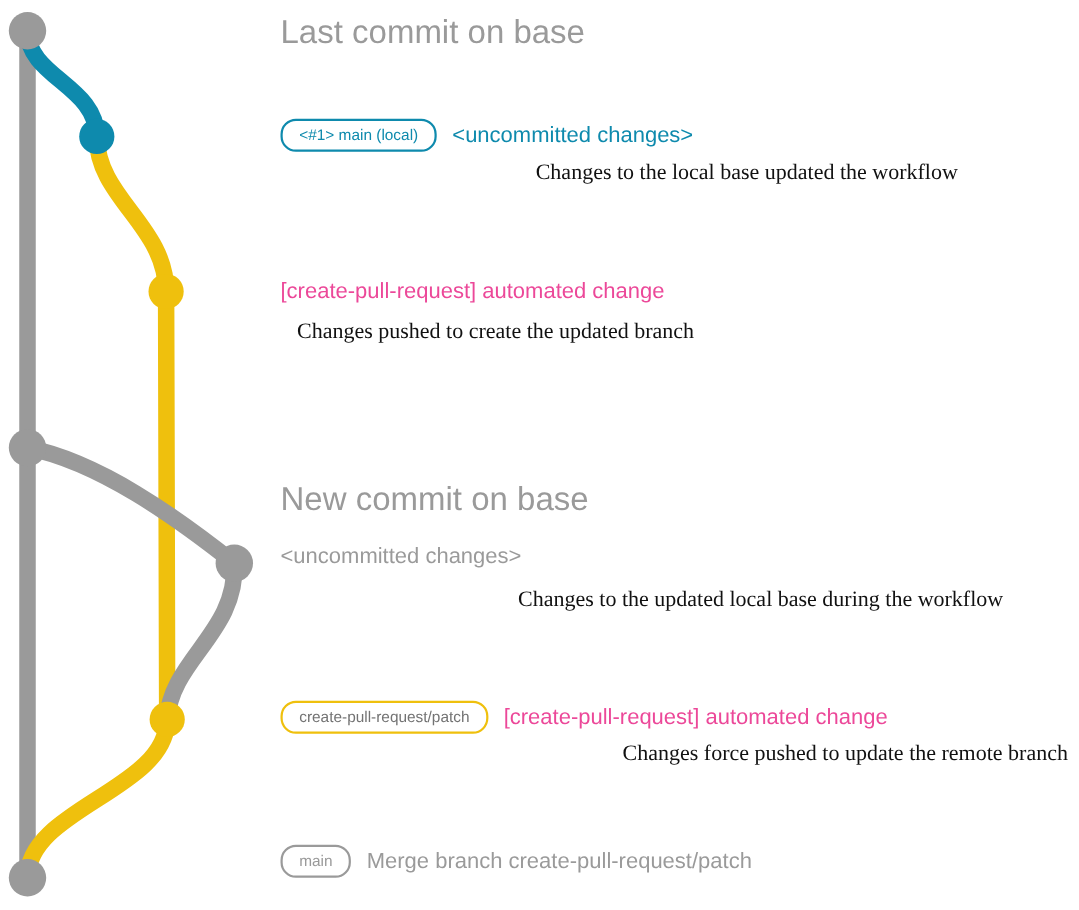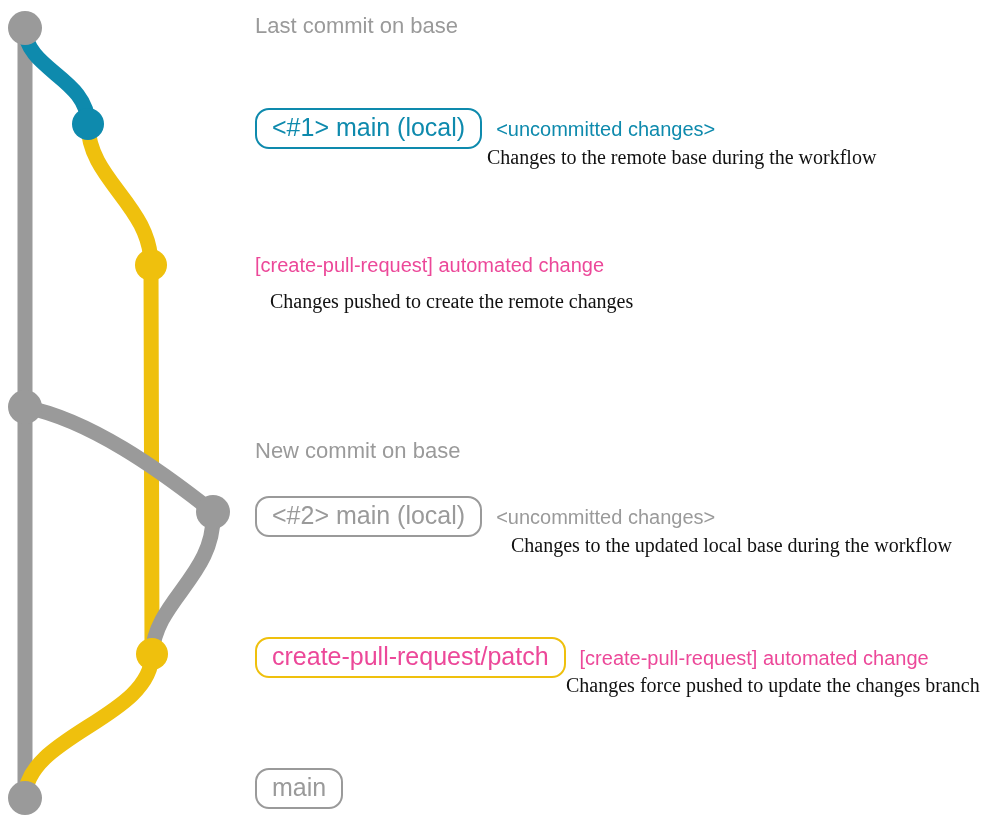--- a/index.html
+++ b/index.html
@@ -35,29 +35,29 @@
     display: flex;
     align-items: center;
     gap: 14px;
   }
 
   .badge {
     display: inline-block;
     border: 2px solid #9a9a9a;
     border-radius: 14px;
     padding: 5px 15px 7px 15px;
-    font-size: 25px;
+    font-size: 14px;
     line-height: 1;
     color: #9a9a9a;
     background: #ffffff;
     font-family: "Liberation Sans", sans-serif;
   }
   .badge.blue  { border-color: #0e8aad; color: #0e8aad; }
   .badge.gray  { border-color: #9a9a9a; color: #9a9a9a; }
-  .badge.yellow{ border-color: #efc00d; color: #ec4899; }
+  .badge.yellow{ border-color: #efc00d; color: #737373; }
 
   .headline {
     font-size: 20px;
     line-height: 1;
     font-family: "Liberation Sans", sans-serif;
     color: #9a9a9a;
   }
   .headline.blue   { color: #0e8aad; }
   .headline.gray   { color: #9a9a9a; }
   .headline.yellow { color: #ec4899; }
@@ -67,21 +67,21 @@
     font-size: 20px;
     line-height: 1;
     color: #111111;
     position: absolute;
     white-space: nowrap;
   }
 
   .standalone {
     position: absolute;
     font-family: "Liberation Sans", sans-serif;
-    font-size: 22px;
+    font-size: 30px;
     line-height: 1;
     color: #9a9a9a;
     white-space: nowrap;
   }
 </style>
 </head>
 <body>
 
 <svg id="graph-canvas" viewBox="0 0 981 827" xmlns="http://www.w3.org/2000/svg">
 
@@ -109,42 +109,42 @@
 </svg>
 
 <div class="standalone" style="left:255px; top:15px;">Last commit on base</div>
 
 <div class="entry" style="left:255px; top:108px;">
   <div class="entry-head">
     <span class="badge blue">&lt;#1&gt; main (local)</span>
     <span class="headline blue">&lt;uncommitted changes&gt;</span>
   </div>
 </div>
-<div class="note" style="left:487px; top:147px;">Changes to the remote base during the workflow</div>
+<div class="note" style="left:487px; top:147px;">Changes to the local base updated the workflow</div>
 
 <div class="entry" style="left:255px; top:255px;">
   <span class="headline yellow">[create-pull-request] automated change</span>
 </div>
-<div class="note" style="left:270px; top:291px;">Changes pushed to create the remote changes</div>
+<div class="note" style="left:270px; top:291px;">Changes pushed to create the updated branch</div>
 
 <div class="standalone" style="left:255px; top:399px;margin-top:41px;">New commit on base</div>
 
 <div class="entry" style="left:255px; top:496px;">
   <div class="entry-head">
-    <span class="badge gray">&lt;#2&gt; main (local)</span>
     <span class="headline gray">&lt;uncommitted changes&gt;</span>
   </div>
 </div>
-<div class="note" style="left:511px; top:535px;">Changes to the updated local base during the workflow</div>
+<div class="note" style="left:471px; top:535px;">Changes to the updated local base during the workflow</div>
 
 <div class="entry" style="left:255px; top:637px;">
   <div class="entry-head">
     <span class="badge yellow">create-pull-request/patch</span>
     <span class="headline yellow">[create-pull-request] automated change</span>
   </div>
 </div>
-<div class="note" style="left:566px; top:675px;">Changes force pushed to update the changes branch</div>
+<div class="note" style="left:566px; top:675px;">Changes force pushed to update the remote branch</div>
 
 <div class="entry" style="left:255px; top:768px;">
   <div class="entry-head">
     <span class="badge gray">main</span>
+    <span class="headline gray">Merge branch create-pull-request/patch</span>
   </div>
 </div>
 
 </body></html>

